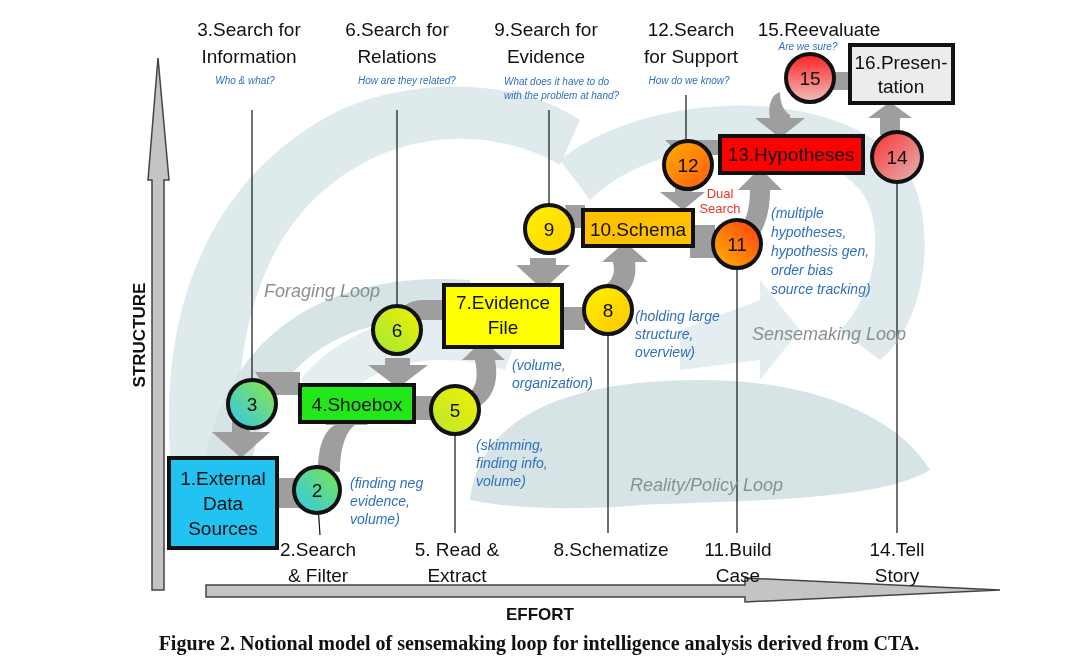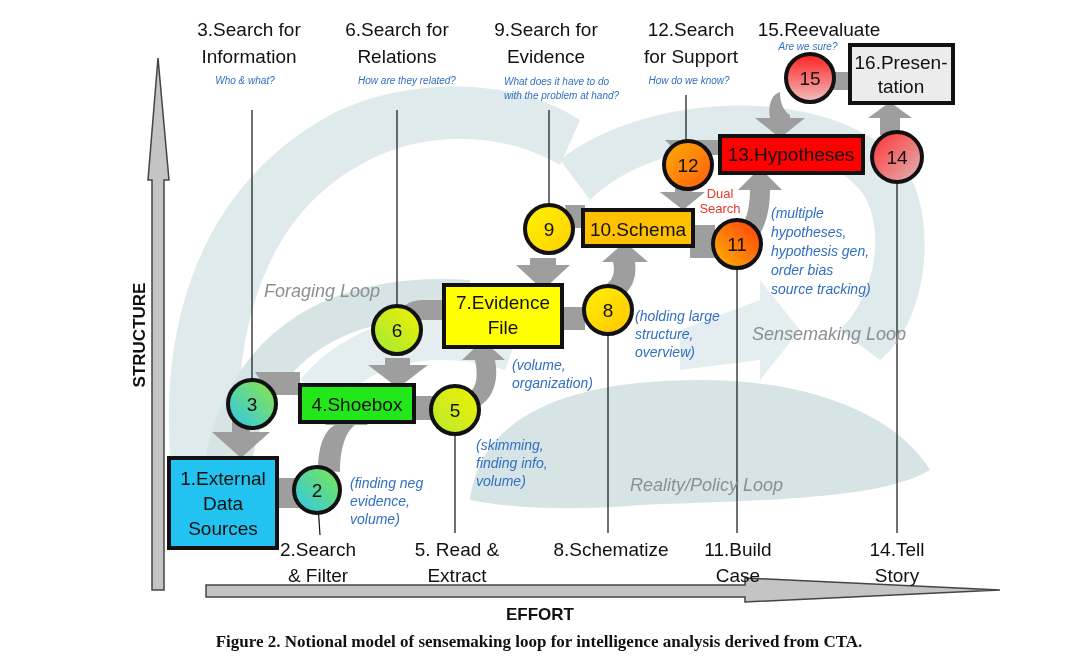--- a/index.html
+++ b/index.html
@@ -8,21 +8,21 @@
   #diagram { position:absolute; left:0; top:0; width:1078px; height:671px; }
   .lbl { font-family:"Liberation Sans", sans-serif; fill:#111; font-size:19px; }
   .note { font-family:"Liberation Sans", sans-serif; fill:#2f6fc1; font-style:italic; font-size:14px; }
   .qnote { font-family:"Liberation Sans", sans-serif; fill:#2f6fc1; font-style:italic; font-size:10px; }
   .loop { font-family:"Liberation Sans", sans-serif; fill:#8a8f92; font-style:italic; font-size:18px; }
   .boxtxt { font-family:"Liberation Sans", sans-serif; fill:#111; font-size:19px; }
   .circtxt { font-family:"Liberation Sans", sans-serif; fill:#111; font-size:19px; }
   .axis { font-family:"Liberation Sans", sans-serif; font-weight:bold; fill:#111; font-size:17px; }
   .dual { font-family:"Liberation Sans", sans-serif; fill:#e8392a; font-size:13px; }
   #caption { position:absolute; left:0; width:1078px; top:632px; text-align:center;
-             font-family:"Liberation Serif", serif; font-weight:bold; font-size:17px; color:#111; }
+             font-family:"Liberation Serif", serif; font-weight:bold; font-size:20px; color:#111; }
 </style>
 </head>
 <body>
 
 <svg id="diagram" width="1078" height="671" viewBox="0 0 1078 671" xmlns="http://www.w3.org/2000/svg">
   <defs>
     <linearGradient id="g-c2" x1="0" y1="1" x2="1" y2="0">
         <stop id="g-c2-a" offset="0" stop-color="#2ec6f0"></stop>
         <stop id="g-c2-b" offset="1" stop-color="#7ee84a"></stop>
       </linearGradient>

